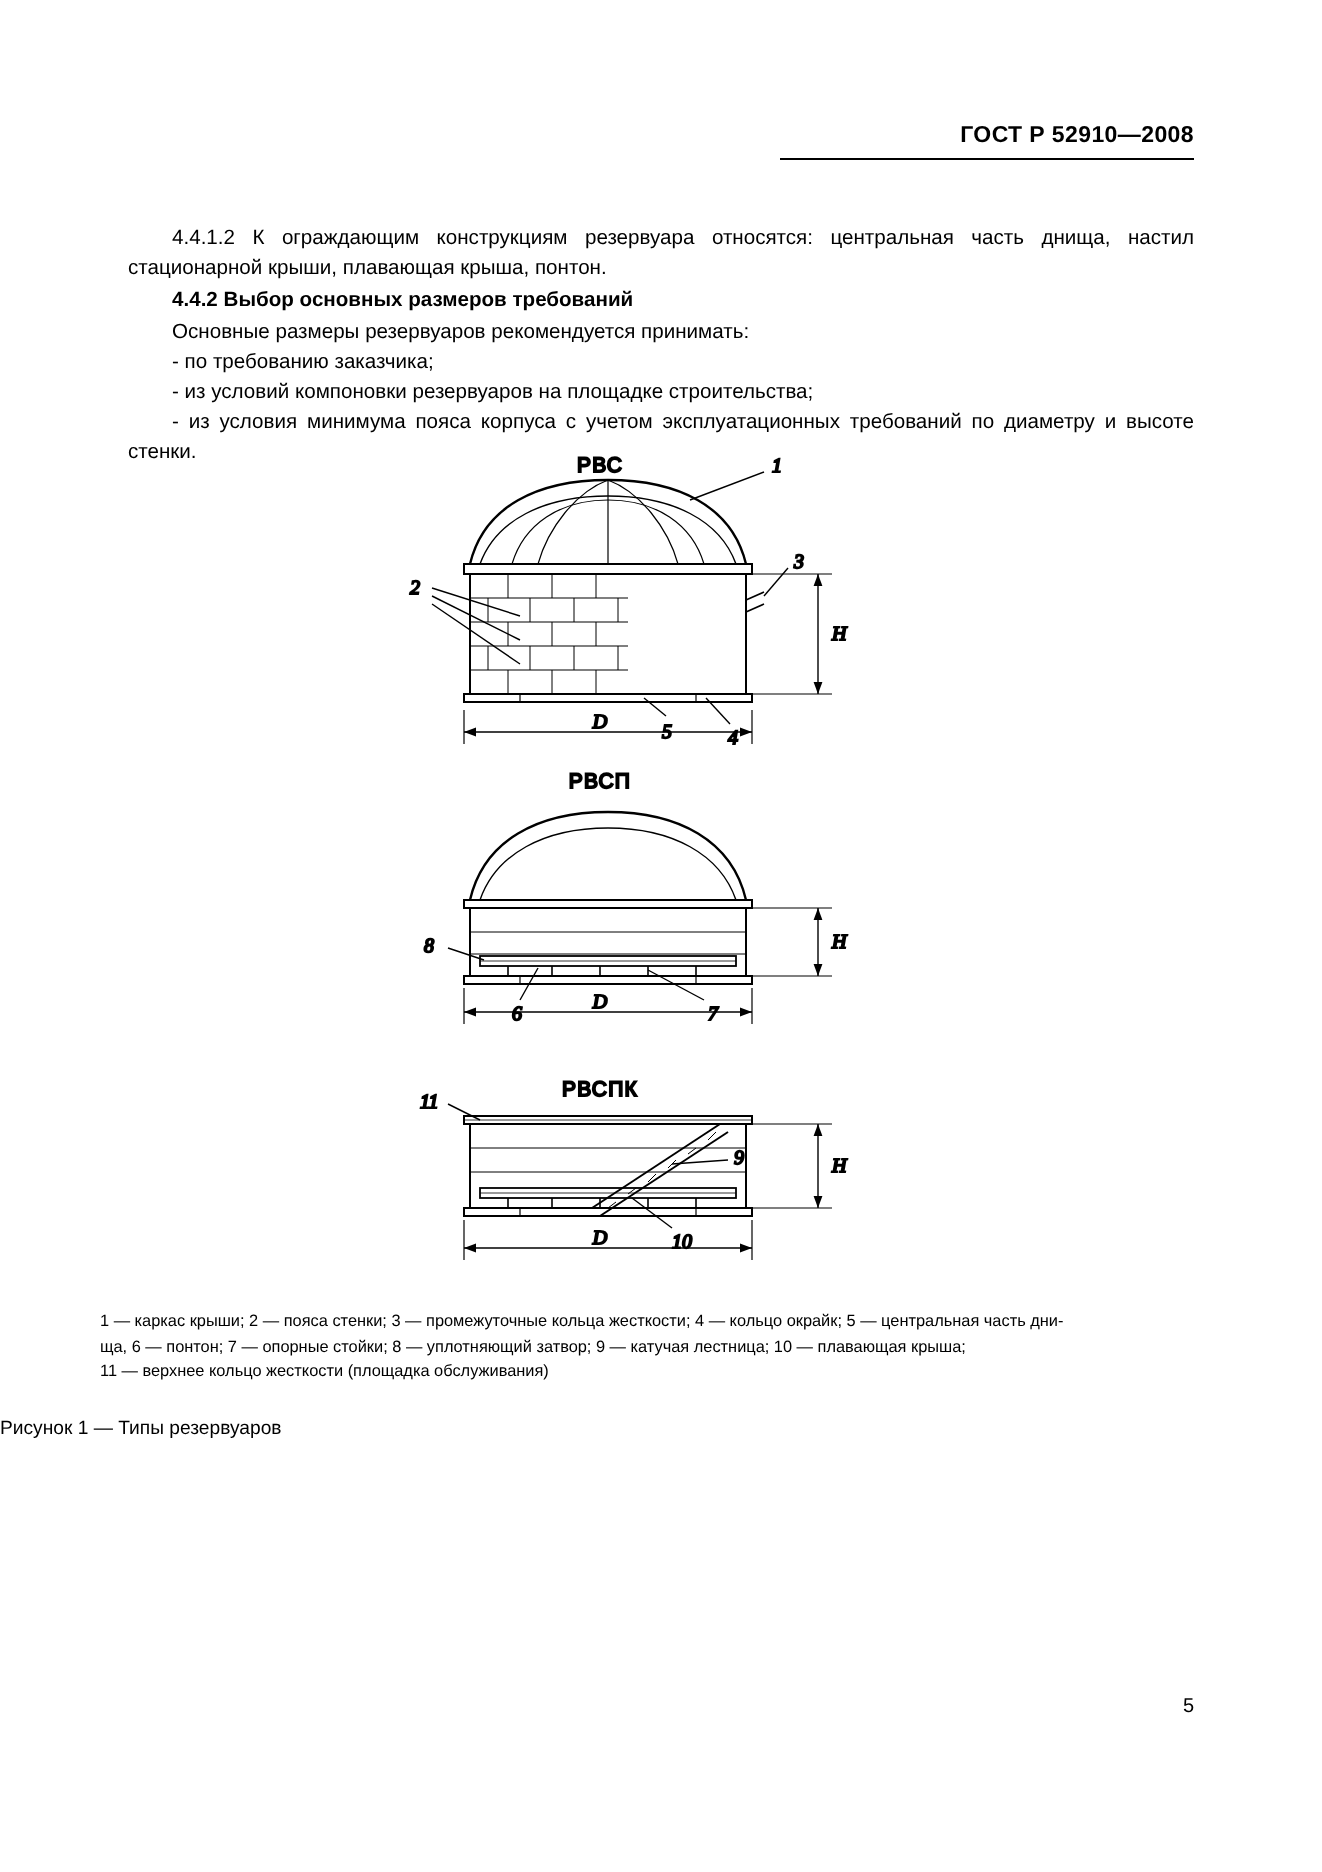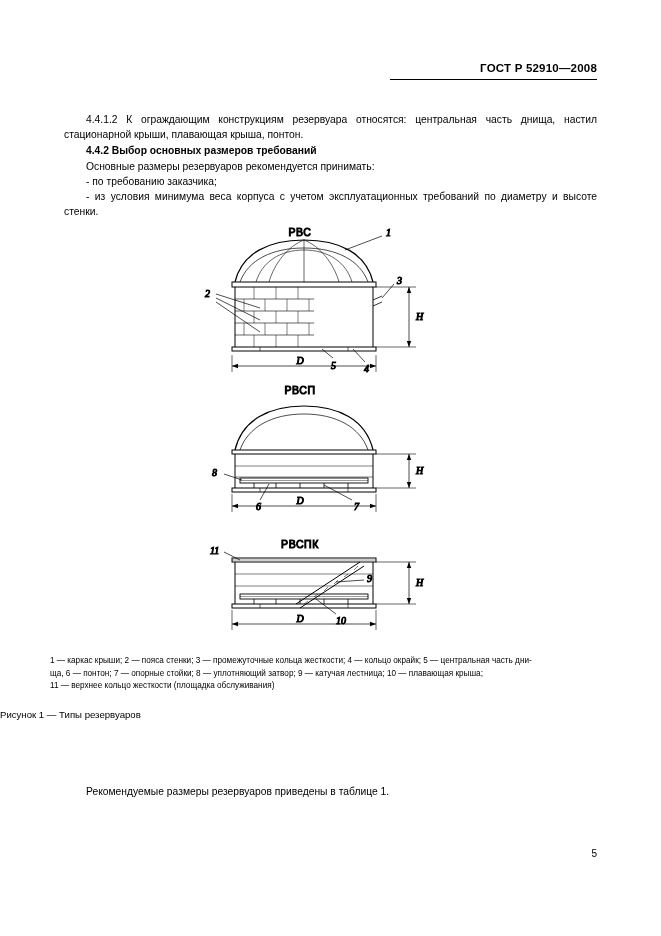--- a/index.html
+++ b/index.html
@@ -121,21 +121,22 @@
 
   <div class="doc-header">ГОСТ Р 52910—2008</div>
   <div class="header-rule"></div>
 
   <div class="body-block">
     <p class="p indent">4.4.1.2  К ограждающим конструкциям резервуара относятся: центральная часть днища, настил стационарной крыши, плавающая крыша, понтон.</p>
     <div class="spacer-sm"></div>
     <p class="p indent bold">4.4.2  Выбор основных размеров требований</p>
     <p class="p indent">Основные размеры резервуаров рекомендуется принимать:</p>
     <p class="p dash">-   по требованию заказчика;</p>
-    <p class="p dash">-   из условия минимума веса корпуса с учетом эксплуатационных требований по диаметру и высоте стенки.</p>
+    <p class="p dash">-   из условий компоновки резервуаров на площадке строительства;</p>
+    <p class="p dash">-   из условия минимума пояса корпуса с учетом эксплуатационных требований по диаметру и высоте стенки.</p>
   </div>
 
   <div class="figure">
     <svg class="fig-svg" width="533" height="420" viewBox="0 0 533 420" xmlns="http://www.w3.org/2000/svg">
       <g fill="none" stroke="#000" stroke-width="1">
 
         <text class="lbl-plain" x="236" y="14" text-anchor="middle">РВС</text>
 
         <path d="M171,60 C178,31 205,18 240,18 C275,18 302,31 309,60" stroke-width="1.2"></path>
         <path d="M176,60 C184,38 208,26 240,26 C272,26 296,38 304,60" stroke-width="0.7"></path>
@@ -317,17 +318,16 @@
   </div>
 
   <div class="legend">
     <span class="ln">1 — каркас крыши; 2 — пояса стенки; 3 — промежуточные кольца жесткости; 4 — кольцо окрайк; 5 — центральная часть дни-</span>
     <span class="ln">ща, 6 — понтон; 7 — опорные стойки; 8 — уплотняющий затвор; 9 — катучая лестница; 10 — плавающая крыша;</span>
     <span class="ln center">11 — верхнее кольцо жесткости (площадка обслуживания)</span>
   </div>
 
   <div class="fig-title">Рисунок 1 — Типы резервуаров</div>
 
-  <div class="closing">Рекомендуемые размеры резервуаров приведены в таблице 1.</div>
 
   <div class="page-num">5</div>
 
 </div>
 
 </body></html>

